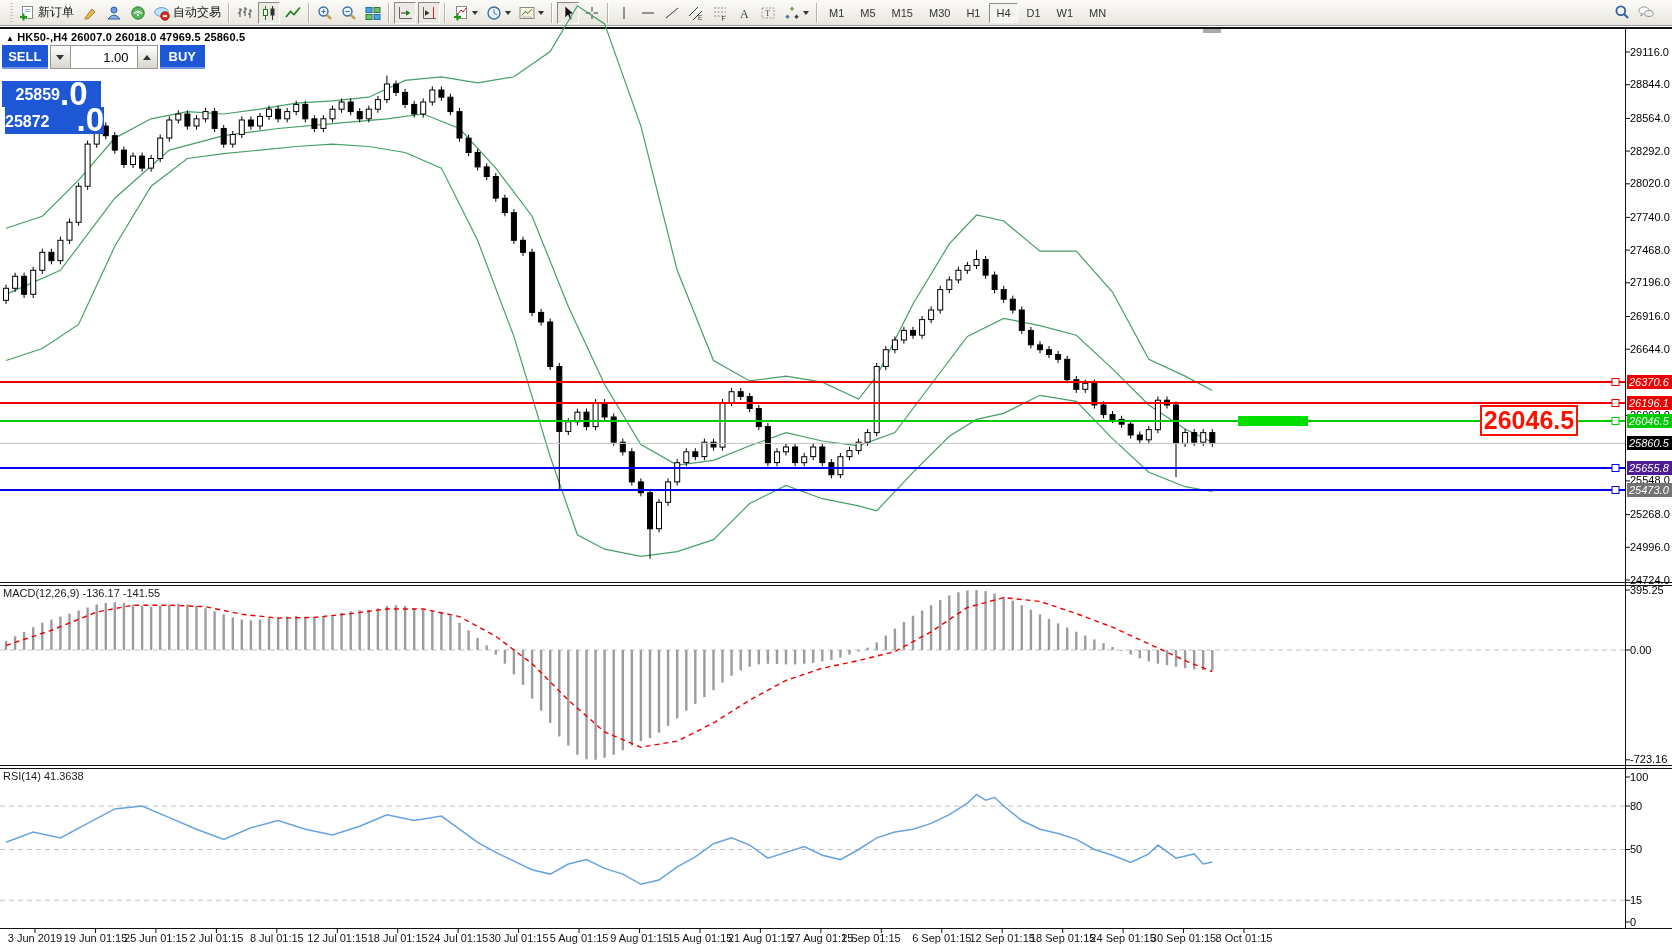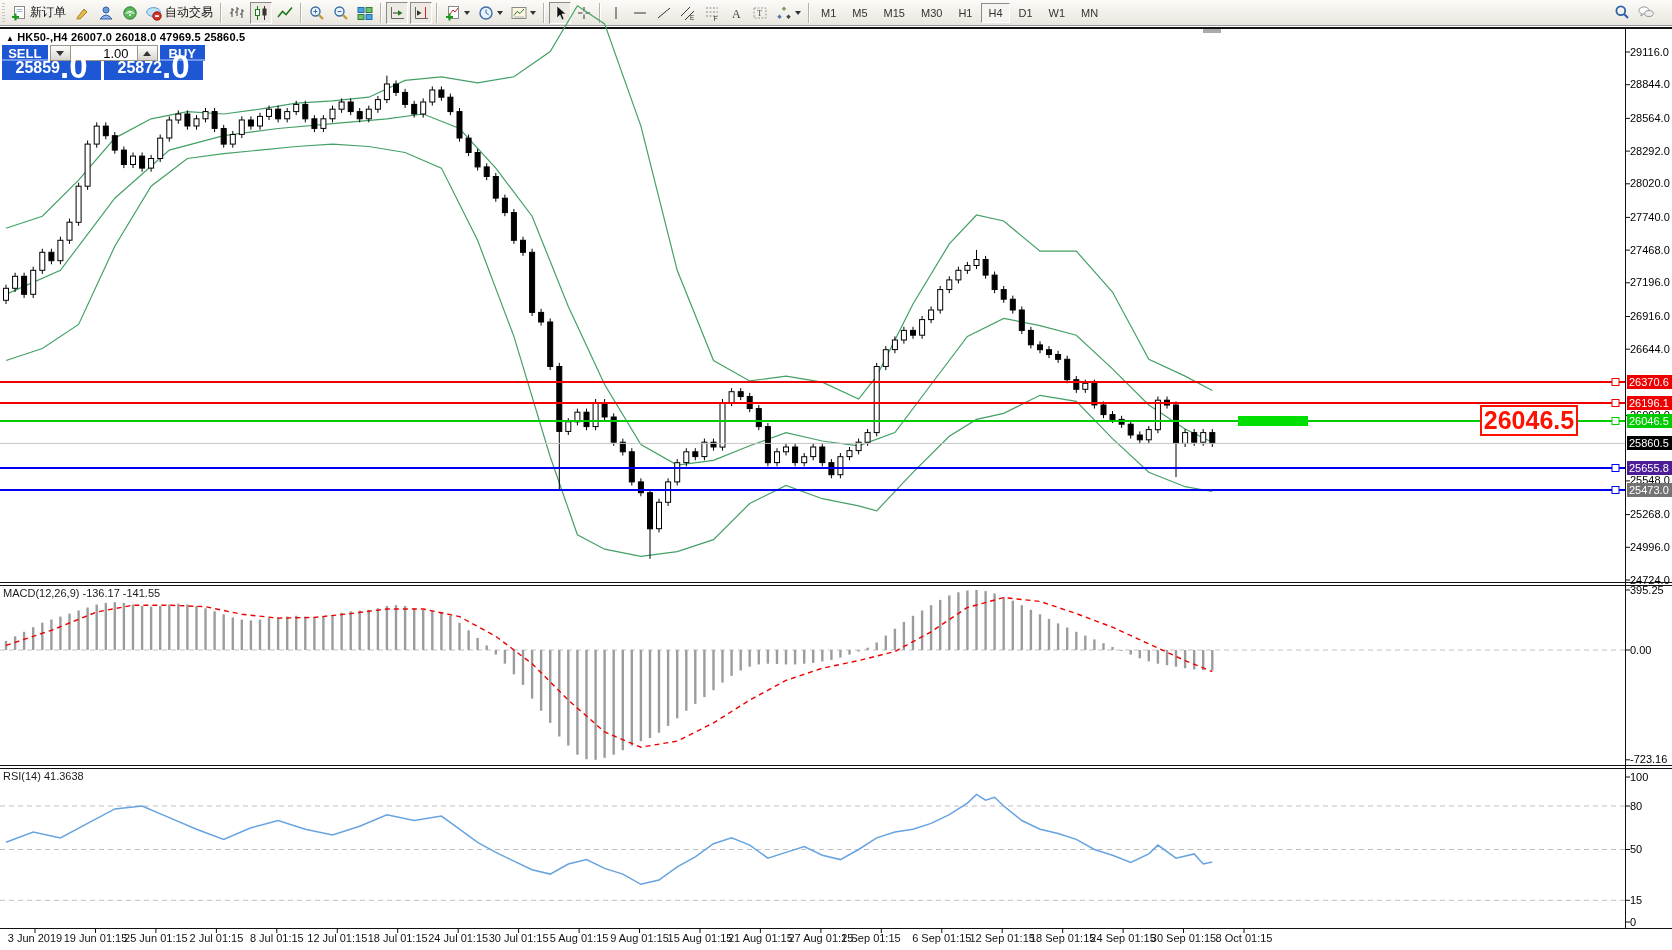--- a/index.html
+++ b/index.html
@@ -1,20 +1,20 @@
 <!DOCTYPE html>
 <html><head>
 <meta charset="utf-8">
 <style>
   html,body{margin:0;padding:0;background:#fff;font-family:"Liberation Sans",sans-serif;}
   #app{position:relative;width:1672px;height:950px;overflow:hidden;background:#fff;}
   
   #toolbar{position:absolute;left:0;top:0;width:1672px;height:26px;
     background:linear-gradient(#fcfbf8,#e9e6df);border-bottom:1px solid #9a9a9a;
-    display:flex;align-items:center;box-sizing:border-box;padding-left:0;}
+    display:flex;align-items:center;box-sizing:border-box;padding-left:8px;}
   .tb-btn{height:22px;min-width:22px;display:flex;align-items:center;justify-content:center;
     border:1px solid transparent;margin:0 1px;background:transparent;padding:0 2px;box-sizing:border-box;cursor:default;}
   .tb-btn.pressed{border-color:#8a8a8a #fff #fff #8a8a8a;background:#eceae3;}
   .tb-btn svg{display:block;}
   .tb-label{font-size:12px;color:#111;margin-left:3px;white-space:nowrap;}
   .tb-sep{width:0;height:20px;border-left:1px solid #b5b2aa;border-right:1px solid #fff;margin:0 3px;}
   .tb-grip{width:3px;height:20px;margin:0 2px;
     background:repeating-linear-gradient(#c9c6be 0 1px,transparent 1px 3px);}
   .tb-arrow{width:0;height:0;border-left:3.5px solid transparent;border-right:3.5px solid transparent;
     border-top:4px solid #333;margin-left:3px;}
@@ -22,39 +22,39 @@
     justify-content:center;border:1px solid transparent;margin:0 1px;background:transparent;box-sizing:border-box;}
   .tf-btn.pressed{border-color:#8a8a8a #fff #fff #8a8a8a;background:#f5f4f0;}
   #tb-right{position:absolute;right:14px;top:1px;display:flex;}
   
   #cv{position:absolute;left:0;top:0;}
   .ov{position:absolute;z-index:5;}
   #symbol-info{left:6px;top:31px;font-size:11px;font-weight:bold;color:#000;letter-spacing:0.2px;}
   #symbol-info .tri{font-size:8px;margin-right:3px;}
   
   #trade-panel{left:2px;top:45px;width:203px;z-index:6;}
-  .tp-top{display:flex;height:16px;}
+  .tp-top{display:flex;height:24px;}
   .tp-side{width:47px;background:#1d57d4;color:#fff;border:0;border-bottom:2px solid #6f93e8;
     font-size:13px;font-weight:bold;font-family:"Liberation Sans",sans-serif;}
   .tp-step{width:21px;background:linear-gradient(#fefefe,#d8d5ce);border:1px solid #9a968c;
     display:flex;align-items:center;justify-content:center;margin-left:2px;box-sizing:border-box;}
   .tp-step.up{margin-left:0;margin-right:2px;}
   .tp-tri-up{width:0;height:0;border-left:4px solid transparent;border-right:4px solid transparent;border-bottom:5px solid #333;}
   .tp-tri-dn{width:0;height:0;border-left:4px solid transparent;border-right:4px solid transparent;border-top:5px solid #333;}
   .tp-vol{width:58px;border:1px solid #9a968c;border-left:0;border-right:0;text-align:right;
     font-size:13px;padding:0 8px 0 0;font-family:"Liberation Sans",sans-serif;}
-  .tp-prices{display:flex;margin-top:0;height:19px;}
+  .tp-prices{display:flex;margin-top:12px;height:19px;flex-direction:column;}
   .tp-price{width:99px;background:#1d57d4;color:#fff;display:flex;align-items:flex-end;justify-content:center;cursor:default;}
-  .tp-price + .tp-price{margin-left:3px;}
+  .tp-price + .tp-price{margin-left:3px;justify-content:space-between;}
   .tp-main{font-size:16px;font-weight:bold;line-height:1;margin-bottom:4px;}
   .tp-big{font-size:33px;font-weight:bold;line-height:0.8;}
   
   .axis-label{position:absolute;left:1630px;font-size:11px;color:#000;white-space:nowrap;z-index:4;}
   .axis-badge{position:absolute;left:1627px;width:44px;height:14px;line-height:14px;font-size:11px;
-    color:#fff;padding-left:2px;z-index:6;white-space:nowrap;}
+    color:#fff;padding-left:2px;z-index:6;white-space:nowrap;font-style:italic;}
   .pane-label{position:absolute;left:3px;font-size:11px;color:#1a1a1a;z-index:5;}
   .time-label{position:absolute;top:932px;width:84px;text-align:center;font-size:11px;color:#111;z-index:4;}
   
   #big-price-label{left:1480px;top:405px;width:94px;height:27px;border:2px solid #ff1100;background:#fff;
     color:#ff1100;font-size:25px;font-weight:bold;text-align:center;line-height:27px;z-index:7;}
   #cn-note{left:1302px;top:477px;font-size:33px;font-weight:bold;color:#2fd32f;letter-spacing:13px;
     text-shadow:1px 1px 0 #0e7a0e;z-index:7;white-space:nowrap;}
 </style>
 </head>
 <body>

